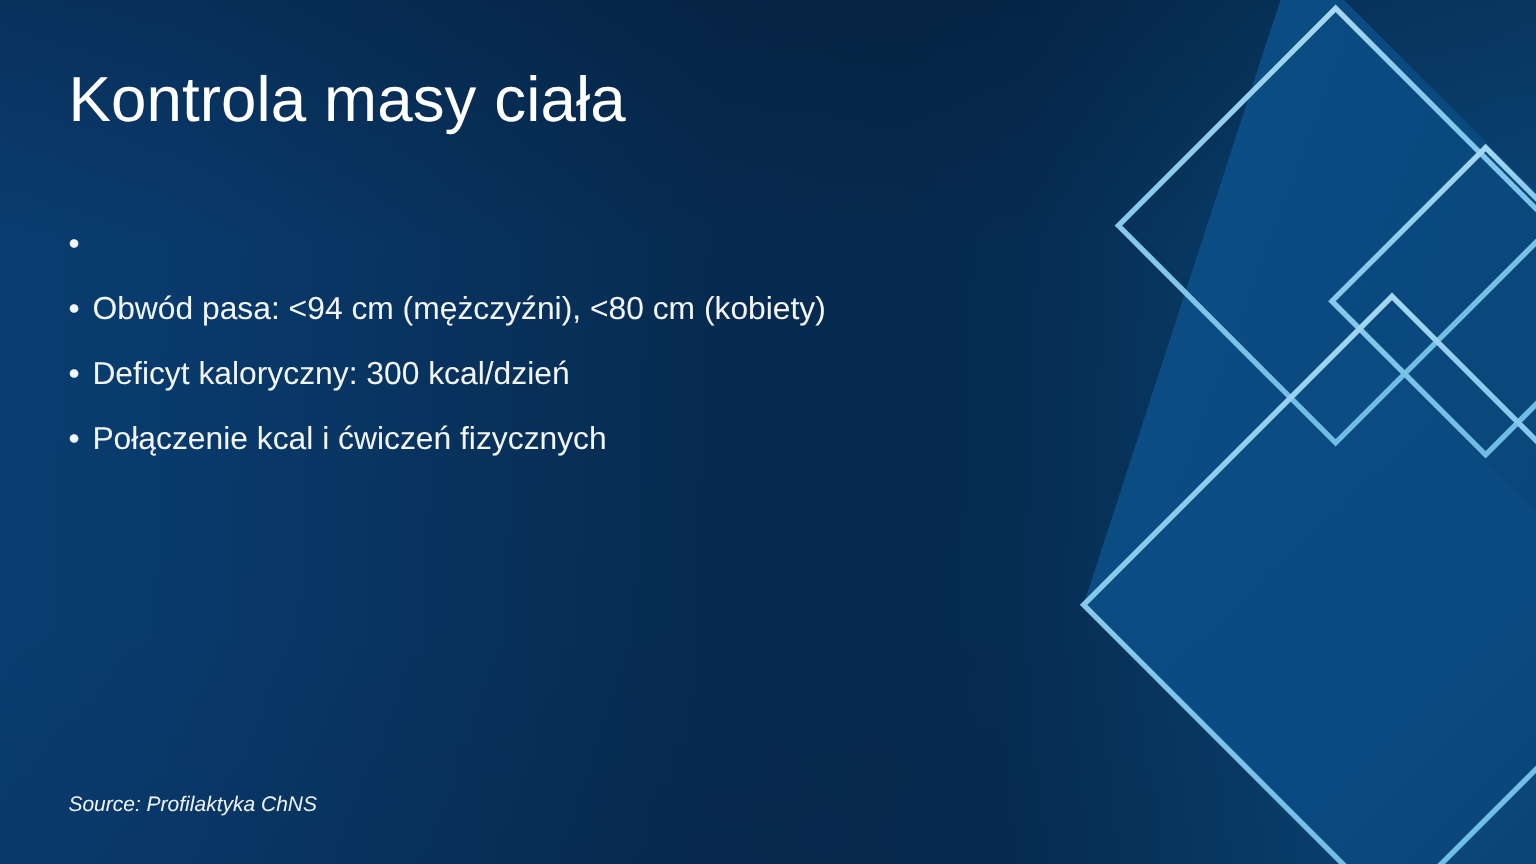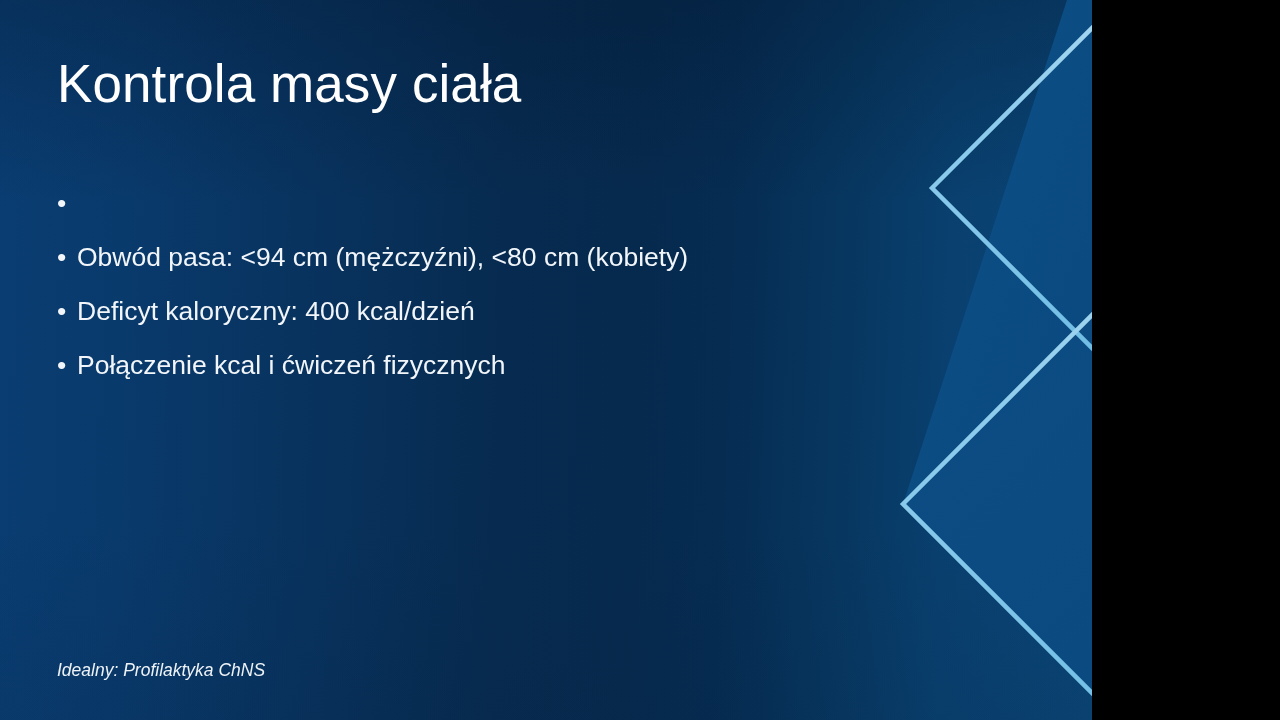--- a/index.html
+++ b/index.html
@@ -2,21 +2,21 @@
 <html><head>
 <meta charset="utf-8">
 <style>
   html, body {
     margin: 0;
     padding: 0;
     background: #000;
   }
   #slide {
     position: relative;
-    width: 1092px;
+    width: 1280px;
     height: 720px;
     overflow: hidden;
     font-family: "Liberation Sans", sans-serif;
     background: #0a3b6e;
   }
   .bg-grad {
     position: absolute;
     inset: 0;
     background: linear-gradient(92deg,
         #0a3d72 0%,
@@ -135,23 +135,23 @@
   <div class="bullets">
     <div class="bullet-row">
       <span class="bullet-dot">•</span>
     </div>
     <div class="bullet-row">
       <span class="bullet-dot">•</span>
       <span class="bullet-text">Obwód pasa: &lt;94 cm (mężczyźni), &lt;80 cm (kobiety)</span>
     </div>
     <div class="bullet-row">
       <span class="bullet-dot">•</span>
-      <span class="bullet-text">Deficyt kaloryczny: 400 kcal/dzień</span>
+      <span class="bullet-text">Deficyt kaloryczny: 300 kcal/dzień</span>
     </div>
     <div class="bullet-row">
       <span class="bullet-dot">•</span>
       <span class="bullet-text">Połączenie kcal i ćwiczeń fizycznych</span>
     </div>
   </div>
 
-  <div class="source">Idealny: Profilaktyka ChNS</div>
+  <div class="source">Source: Profilaktyka ChNS</div>
 
 </div>
 
 </body></html>

